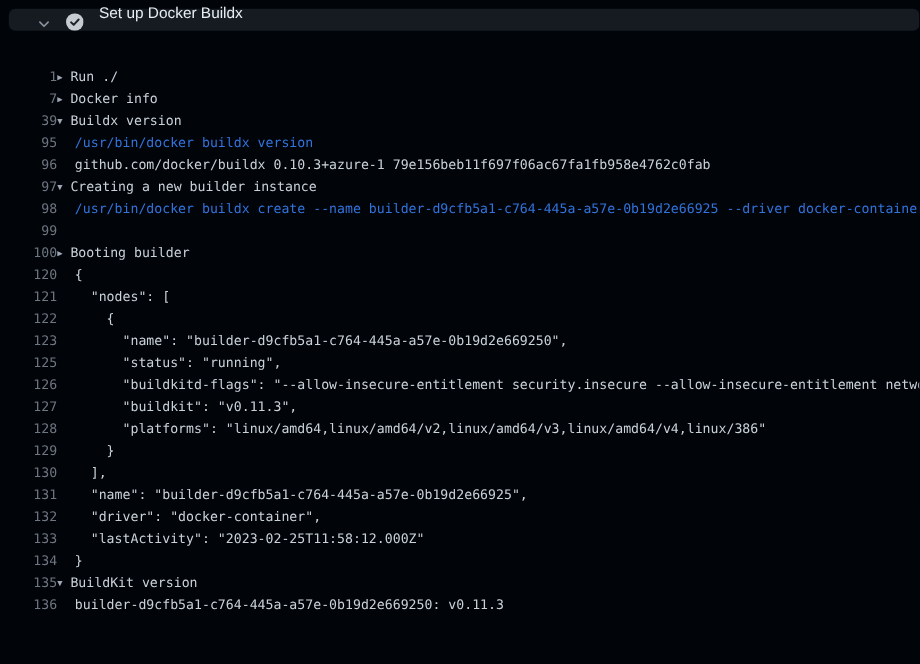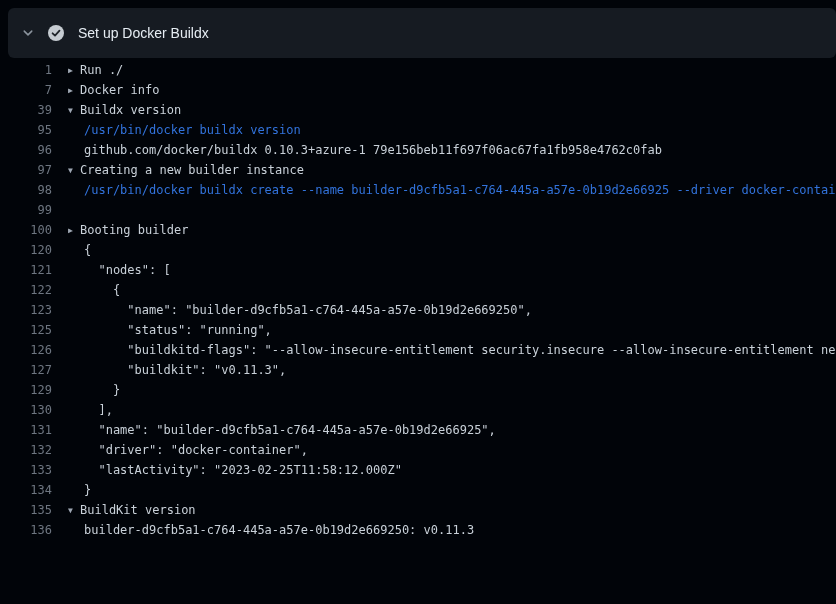--- a/index.html
+++ b/index.html
@@ -2,36 +2,36 @@
 <html style="--bg: #010409; --header-bg: #161b22; --title-fg: #e6edf3; --text-fg: #c9d1d9; --ln-fg: #6e7681; --command-fg: #3273dc;"><head>
 <meta charset="utf-8">
 <style>
   html,body{margin:0;padding:0;background:#010409;}
   .screen{
     position:relative;width:836px;height:604px;overflow:hidden;
     background:var(--bg,#010409);
     font-family:"DejaVu Sans Mono","Liberation Mono",monospace;
   }
   .step-header{
-    position:absolute;left:8px;top:8px;right:0;height:50px;box-sizing:border-box;
+    position:absolute;left:8px;top:8px;right:0;height:20px;box-sizing:border-box;
     background:var(--header-bg,#161b22);border-radius:6px;
-    display:flex;align-items:center;padding-left:14px;
+    display:flex;align-items:flex-end;padding-left:26px;
     font-family:"Liberation Sans","DejaVu Sans",sans-serif;
     cursor:pointer;
   }
   .chev{width:12px;height:12px;margin-right:14px;display:inline-flex;align-items:center;justify-content:center;color:#8b949e;flex:0 0 12px;}
   .check{width:16px;height:16px;margin-right:14px;display:inline-flex;align-items:center;justify-content:center;flex:0 0 16px;}
   .title{color:var(--title-fg,#e6edf3);font-size:14px;line-height:34px;white-space:nowrap;}
   .log{position:absolute;top:42px;left:0;right:0;padding-top:18px;}
   .row{height:20px;line-height:20px;font-size:12px;white-space:pre;display:flex;overflow:hidden;}
   .ln{
     flex:0 0 52px;width:52px;text-align:right;
     color:var(--ln-fg,#6e7681);cursor:pointer;user-select:none;
   }
-  .content{margin-left:16px;color:var(--text-fg,#c9d1d9);}
+  .content{color:var(--text-fg,#c9d1d9);}
   .content.output,.content.command{padding-left:16px;}
   .content.command{color:var(--command-fg,#3273dc);}
   .row.group{cursor:pointer;}
   .arrow{
     display:inline-block;width:12px;font-size:8px;color:#9ea7b3;
     vertical-align:1px;
   }
   .gtitle{color:var(--text-fg,#c9d1d9);}
 </style>
 </head>
@@ -64,20 +64,21 @@
       <div class="row"><span class="ln">98</span><span class="content command">/usr/bin/docker buildx create --name builder-d9cfb5a1-c764-445a-a57e-0b19d2e66925 --driver docker-container</span></div>
       <div class="row"><span class="ln">99</span></div>
       <div class="row group"><span class="ln">100</span><span class="content group-collapsed"><span class="arrow">▶</span><span class="gtitle">Booting builder</span></span></div>
       <div class="row"><span class="ln">120</span><span class="content output">{</span></div>
       <div class="row"><span class="ln">121</span><span class="content output">  "nodes": [</span></div>
       <div class="row"><span class="ln">122</span><span class="content output">    {</span></div>
       <div class="row"><span class="ln">123</span><span class="content output">      "name": "builder-d9cfb5a1-c764-445a-a57e-0b19d2e669250",</span></div>
       <div class="row"><span class="ln">125</span><span class="content output">      "status": "running",</span></div>
       <div class="row"><span class="ln">126</span><span class="content output">      "buildkitd-flags": "--allow-insecure-entitlement security.insecure --allow-insecure-entitlement network.host",</span></div>
       <div class="row"><span class="ln">127</span><span class="content output">      "buildkit": "v0.11.3",</span></div>
+      <div class="row"><span class="ln">128</span><span class="content output">      "platforms": "linux/amd64,linux/amd64/v2,linux/amd64/v3,linux/amd64/v4,linux/386"</span></div>
       <div class="row"><span class="ln">129</span><span class="content output">    }</span></div>
       <div class="row"><span class="ln">130</span><span class="content output">  ],</span></div>
       <div class="row"><span class="ln">131</span><span class="content output">  "name": "builder-d9cfb5a1-c764-445a-a57e-0b19d2e66925",</span></div>
       <div class="row"><span class="ln">132</span><span class="content output">  "driver": "docker-container",</span></div>
       <div class="row"><span class="ln">133</span><span class="content output">  "lastActivity": "2023-02-25T11:58:12.000Z"</span></div>
       <div class="row"><span class="ln">134</span><span class="content output">}</span></div>
       <div class="row group"><span class="ln">135</span><span class="content group-expanded"><span class="arrow">▼</span><span class="gtitle">BuildKit version</span></span></div>
       <div class="row"><span class="ln">136</span><span class="content output">builder-d9cfb5a1-c764-445a-a57e-0b19d2e669250: v0.11.3</span></div>
     </div>
 

